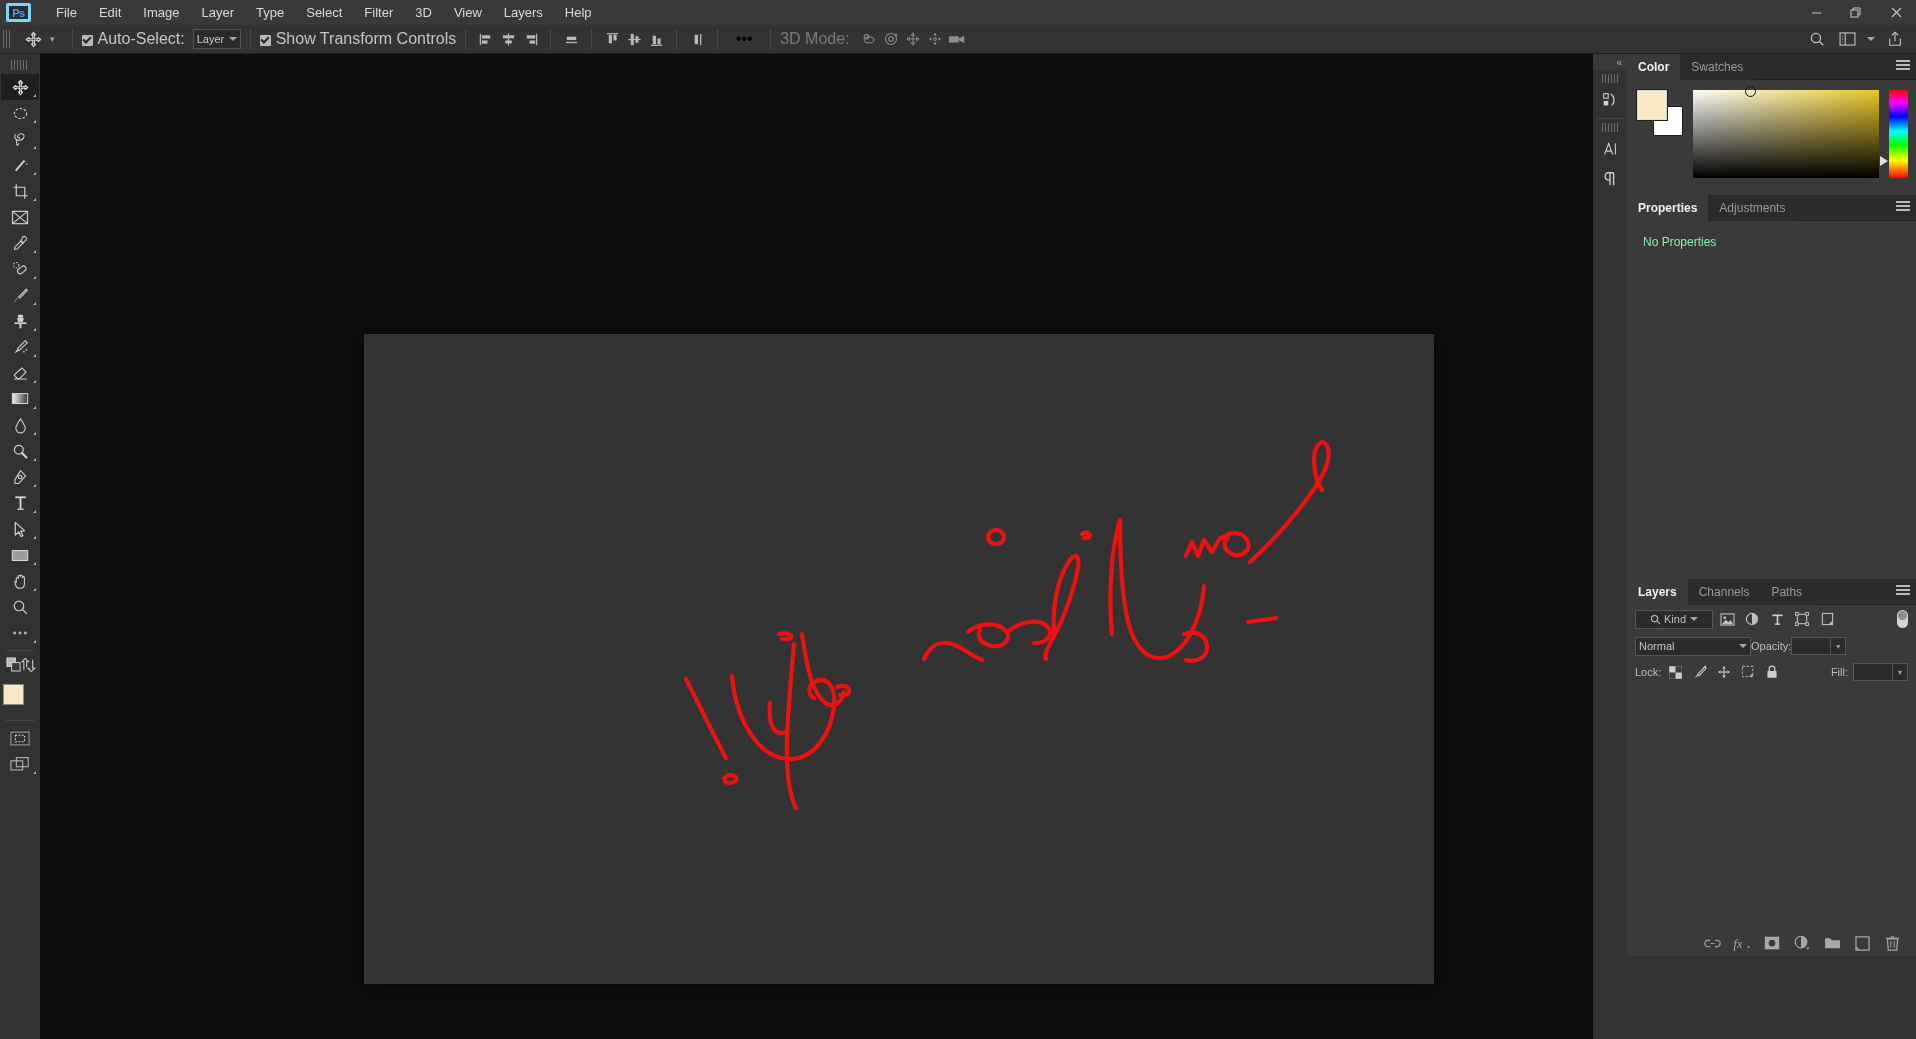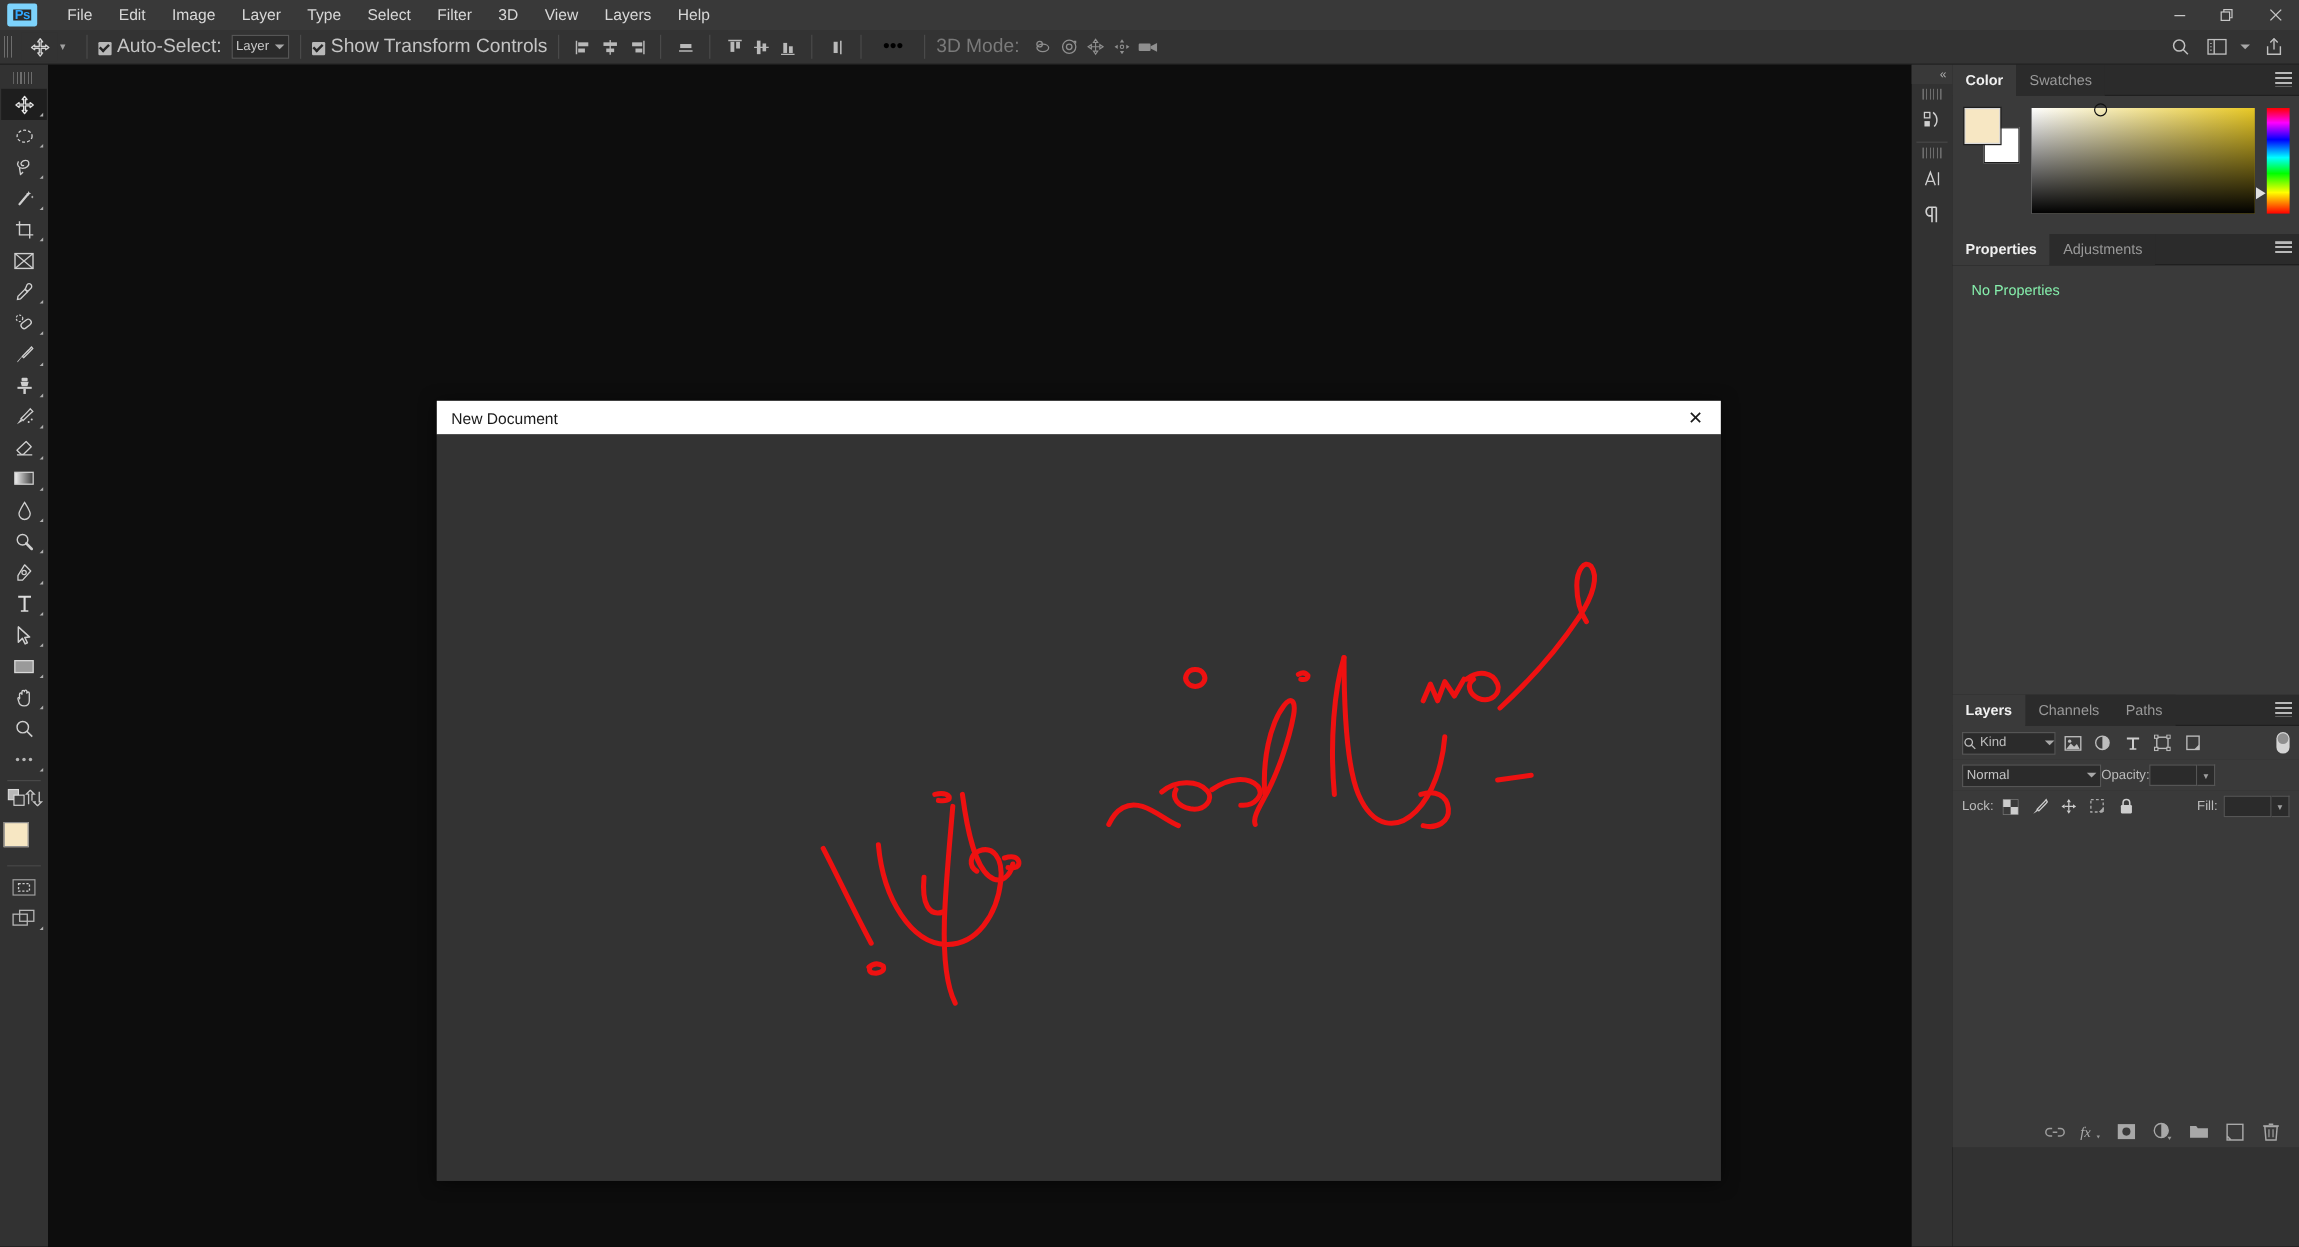--- a/index.html
+++ b/index.html
@@ -12,21 +12,21 @@
   }
   .app { position: relative; width: 1916px; height: 1039px; background: #000; }
 
   
   .menubar {
     position: absolute; top: 0; left: 0; width: 1916px; height: 25px;
     background: #393939; display: flex; align-items: center;
   }
   .ps-logo {
     width: 25px; height: 19px; margin-left: 6px; margin-right: 14px;
-    border: 5px solid #7dd3fc; border-radius: 2px;
+    border: 3px solid #7dd3fc; border-radius: 2px;
     color: #31a8ff; font-size: 11px; font-weight: bold;
     display: flex; align-items: center; justify-content: center;
     background: #2b2b2b; letter-spacing: -0.5px;
   }
   .menu-item {
     color: #d8d8d8; font-size: 13px; padding: 4px 11px; cursor: default;
     white-space: nowrap;
   }
   .win-controls { margin-left: auto; display: flex; height: 25px; }
   .win-btn {
@@ -198,21 +198,21 @@
   .no-props { color: #86efac; font-size: 12px; }
 
   
   .layers-filter {
     display: flex; align-items: center; height: 28px; padding: 0 8px; gap: 3px;
     background: #3a3a3a;
   }
   .kind-select {
     width: 78px; height: 19px; background: #2b2b2b; border: 1px solid #555;
     color: #bdbdbd; font-size: 11px; display: flex; align-items: center;
-    padding: 0 0; gap: 3px;
+    padding: 0 14px; gap: 3px;
   }
   .kind-select .kl { flex: 1; }
   .lf-icon { width: 22px; height: 22px; display: flex; align-items: center; justify-content: center; }
   .lf-toggle {
     margin-left: auto; width: 11px; height: 18px; border-radius: 6px;
     background: #d4d4d4; position: relative;
   }
   .lf-toggle::after { content: ""; position: absolute; left: 1px; top: 1px; width: 9px; height: 9px; border-radius: 50%; background: #8f8f8f; }
   .blend-row {
     display: flex; align-items: center; height: 26px; padding: 0 8px; gap: 0;
@@ -654,24 +654,20 @@
           <rect x="1" y="5" width="13" height="10" fill="none" stroke="#b5b5b5" stroke-width="1.2"></rect>
           <rect x="7" y="1.5" width="13" height="10" fill="none" stroke="#b5b5b5" stroke-width="1.2"></rect>
         </svg>
       <span class="corner"></span>
     </div>
   </div>
 
   <div class="canvas-area">
 
     <div class="dialog">
-      <div class="dialog-titlebar">
-        <span class="dialog-title">New Document</span>
-        <span class="dialog-close">✕</span>
-      </div>
       <div class="dialog-body">
         <svg class="ink" viewBox="0 0 1070 622" preserveAspectRatio="none">
           <g fill="none" stroke="#ee1111" stroke-width="4.2" stroke-linecap="round" stroke-linejoin="round">
 
             <path d="M322 345 C334 368 348 398 362 424"></path>
             <path d="M360 444 q6 -5 12 -1 q2 5 -6 6 q-7 0 -5 -5"></path>
 
             <path d="M430 310 C427 345 424 375 423 405 C422 440 426 462 432 474"></path>
             <path d="M406 369 C404 391 410 402 422 398"></path>
             <path d="M415 300 q9 -2 12 2 q1 4 -9 3"></path>

